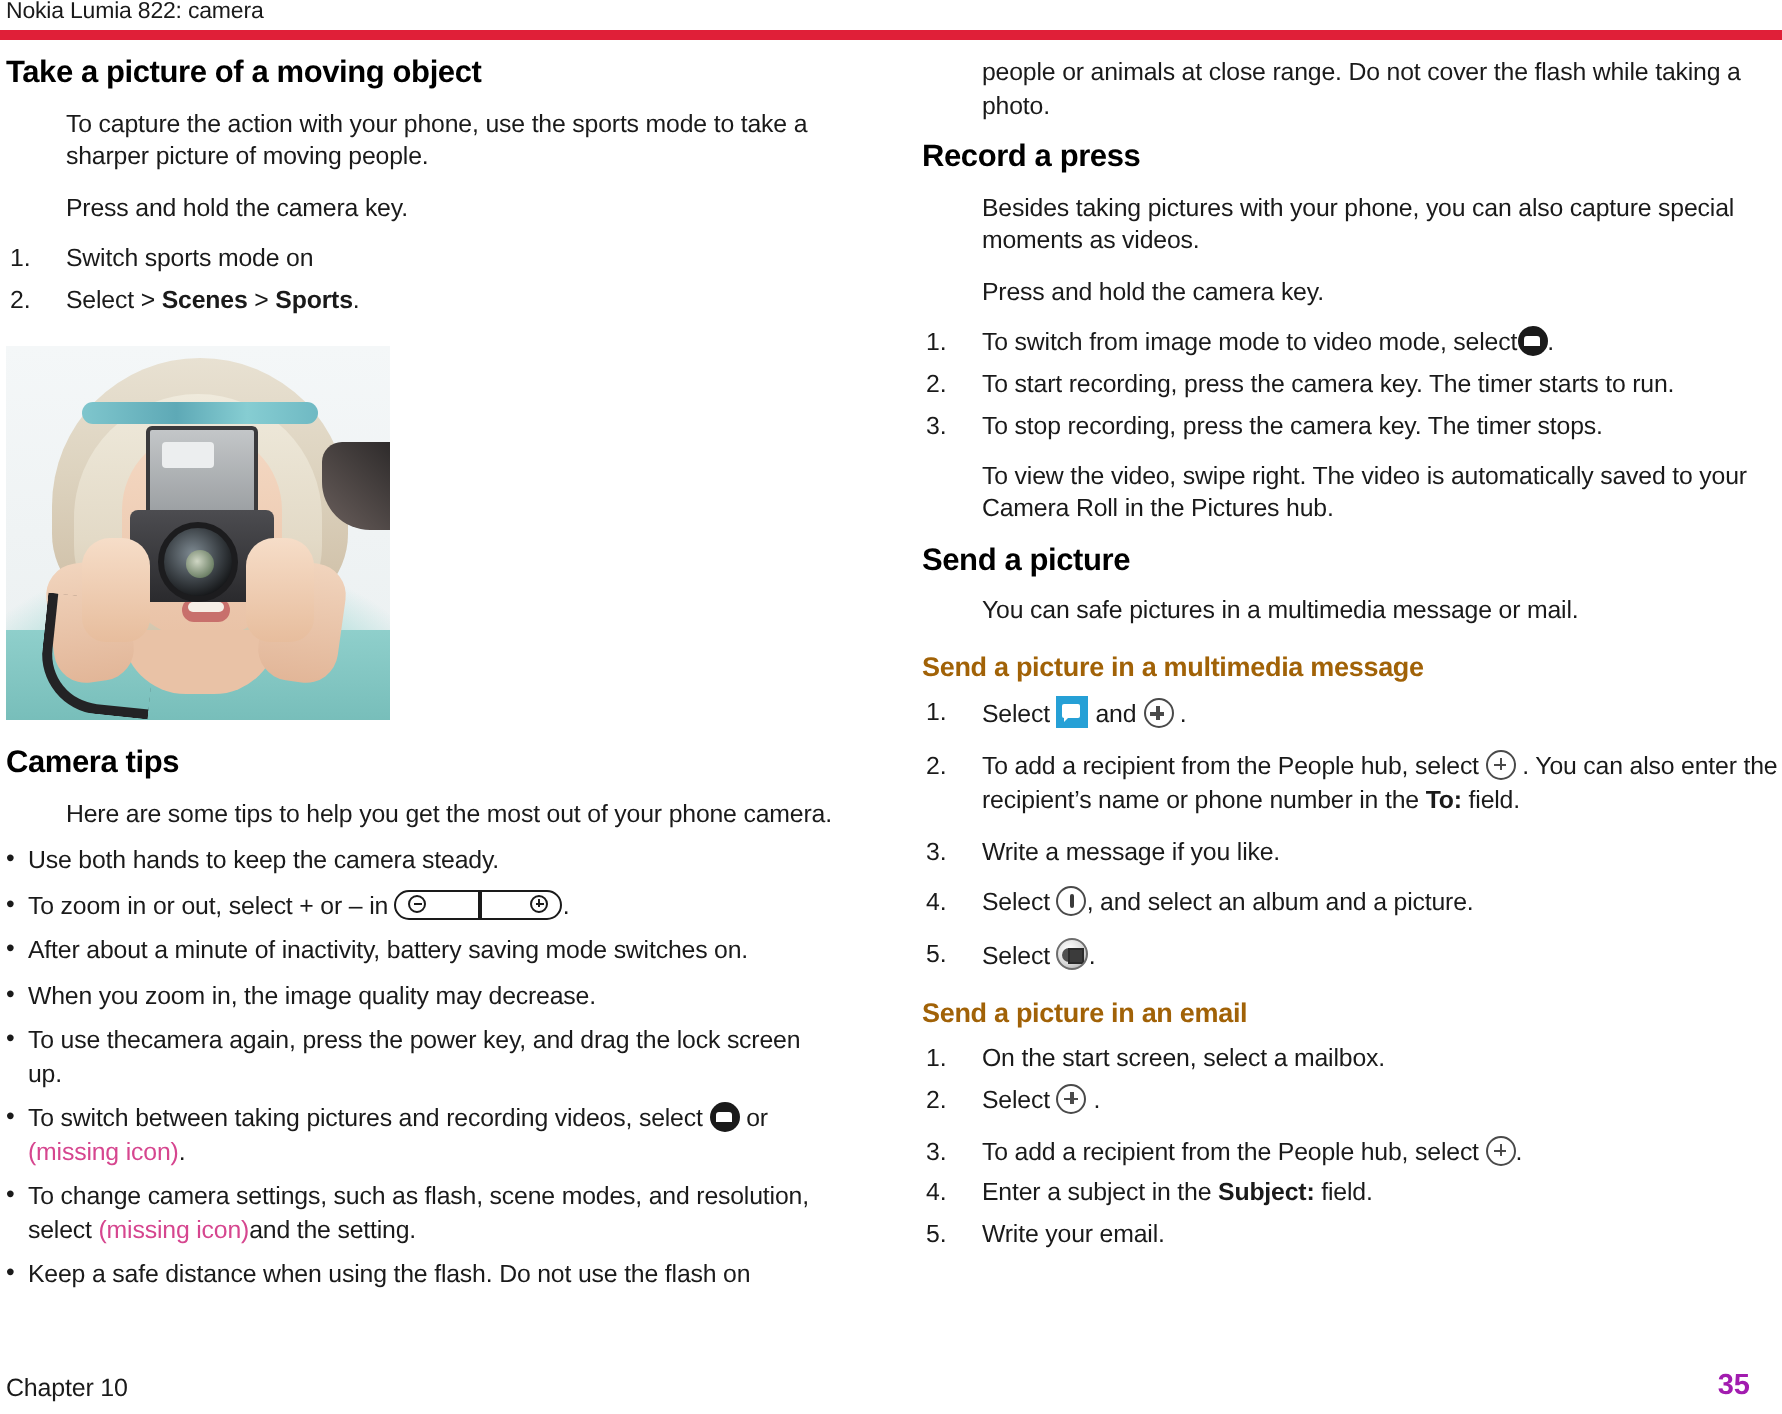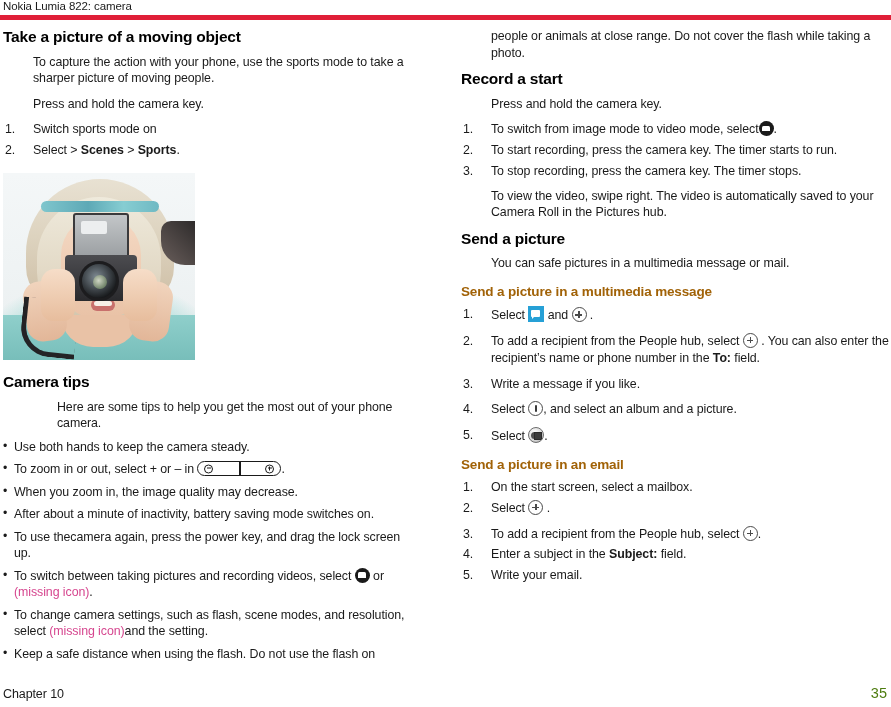--- a/index.html
+++ b/index.html
@@ -58,21 +58,21 @@
     line-height: 1.15;
     color: #a16207;
   }
   p.body {
     font-size: 12.4px;
     line-height: 1.33;
     margin: 0 0 9px 0;
     letter-spacing: -0.08px;
     padding-left: 30px;
   }
-  p.body.tight { margin-bottom: 7px; margin-left: 24px; }
+  p.body.tight { margin-bottom: 7px; }
 
   ol.steps {
     margin: 0 0 8px 0;
     padding: 0;
     list-style: none;
     counter-reset: st;
   }
   ol.steps > li {
     position: relative;
     font-size: 12.4px;
@@ -324,24 +324,24 @@
   
   .footer-left {
     position: absolute;
     left: 3px; bottom: 6px;
     font-size: 12.5px;
     letter-spacing: -0.1px;
     color: #1a1a1a;
   }
   .footer-right {
     position: absolute;
-    right: 4px; bottom: 6px;
+    right: 16px; bottom: 6px;
     font-size: 14.5px;
-    font-weight: normal;
-    color: #4d7c0f;
+    font-weight: bold;
+    color: #a21caf;
   }
 </style>
 </head>
 <body>
 
 <div class="page">
 
   <div class="runhead">Nokia Lumia 822: camera</div>
   <div class="redbar"></div>
 
@@ -379,40 +379,41 @@
 
     <h2 class="sec">Camera tips</h2>
 
     <p class="body tight">Here are some tips to help you get the most out of your phone camera.</p>
 
     <ul class="bul">
       <li><span>Use both hands to keep the camera steady.</span></li>
 
       <li><span>To zoom in or out, select + or – in </span><span class="ico ico-zoom"><span class="mn"></span><span class="divider"></span><span class="pl"></span></span><span>.</span></li>
 
+      <li><span>After about a minute of inactivity, battery saving mode switches on.</span></li>
+
       <li><span>When you zoom in, the image quality may decrease.</span></li>
-
-      <li><span>After about a minute of inactivity, battery saving mode switches on.</span></li>
 
       <li><span>To use thecamera again, press the power key, and drag the lock screen up.</span></li>
 
       <li><span>To switch between taking pictures and recording videos, select </span><span class="ico ico-video"></span><span> or </span><span class="missing">(missing icon)</span><span>.</span></li>
 
       <li><span>To change camera settings, such as flash, scene modes, and resolution, select </span><span class="missing">(missing icon)</span><span>and the setting.</span></li>
 
       <li><span>Keep a safe distance when using the flash. Do not use the flash on</span></li>
     </ul>
   </div>
 
   <div class="col col-right">
 
     <p class="body">people or animals at close range. Do not cover the flash while taking a photo.</p>
 
-    <h2 class="sec">Record a start</h2>
-
+    <h2 class="sec">Record a press</h2>
+
+    <p class="body">Besides taking pictures with your phone, you can also capture special moments as videos.</p>
 
     <p class="body">Press and hold the camera key.</p>
 
     <ol class="steps">
       <li><span>To switch from image mode to video mode, select</span><span class="ico ico-video"></span><span>.</span></li>
       <li><span>To start recording, press the camera key. The timer starts to run.</span></li>
       <li><span>To stop recording, press the camera key. The timer stops.</span></li>
     </ol>
 
     <p class="body">To view the video, swipe right. The video is automatically saved to your Camera Roll in the Pictures hub.</p>

